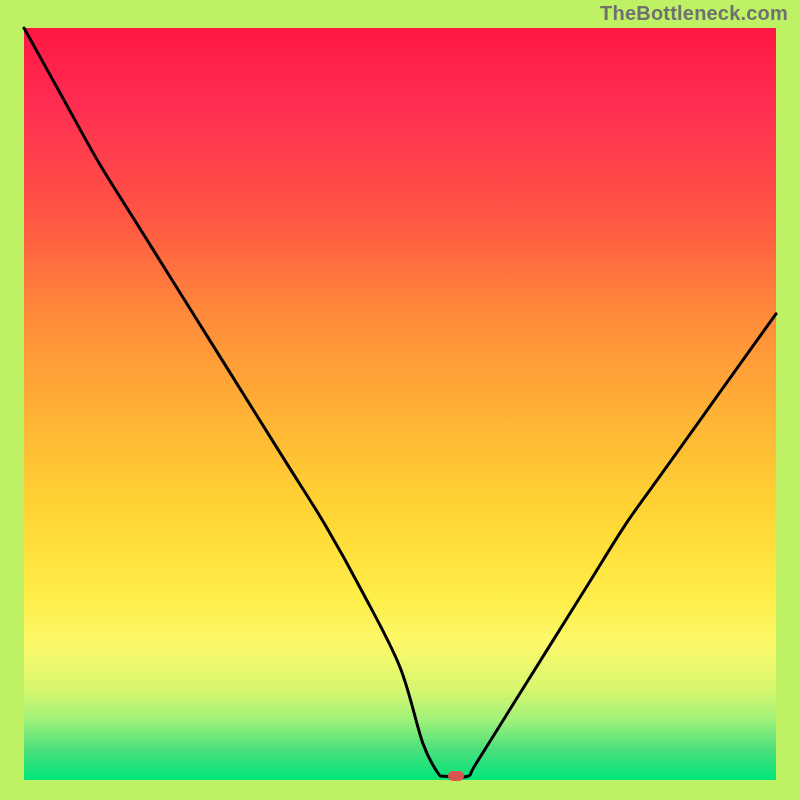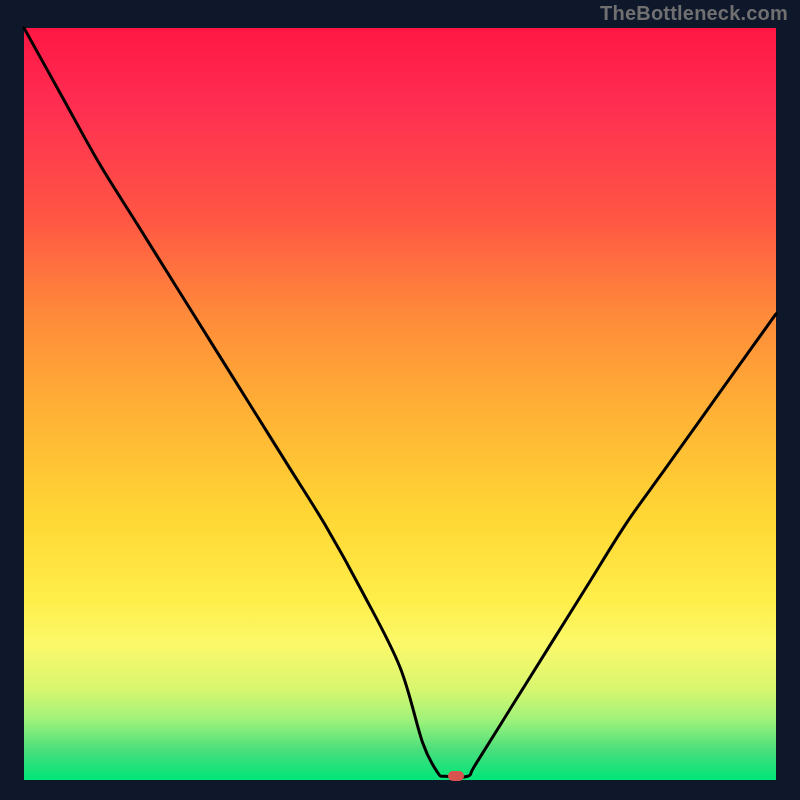--- a/index.html
+++ b/index.html
@@ -8,21 +8,21 @@
     width: 800px;
     height: 800px;
     background: #000;
     font-family: Arial, Helvetica, sans-serif;
     overflow: hidden;
   }
   .frame {
     position: relative;
     width: 800px;
     height: 800px;
-    background: #0f172a;
+    background: #bef264;
   }
   .watermark {
     position: absolute;
     top: 2px;
     right: 12px;
     color: #707070;
     font-size: 20px;
     font-weight: 600;
     letter-spacing: 0.2px;
     user-select: none;

